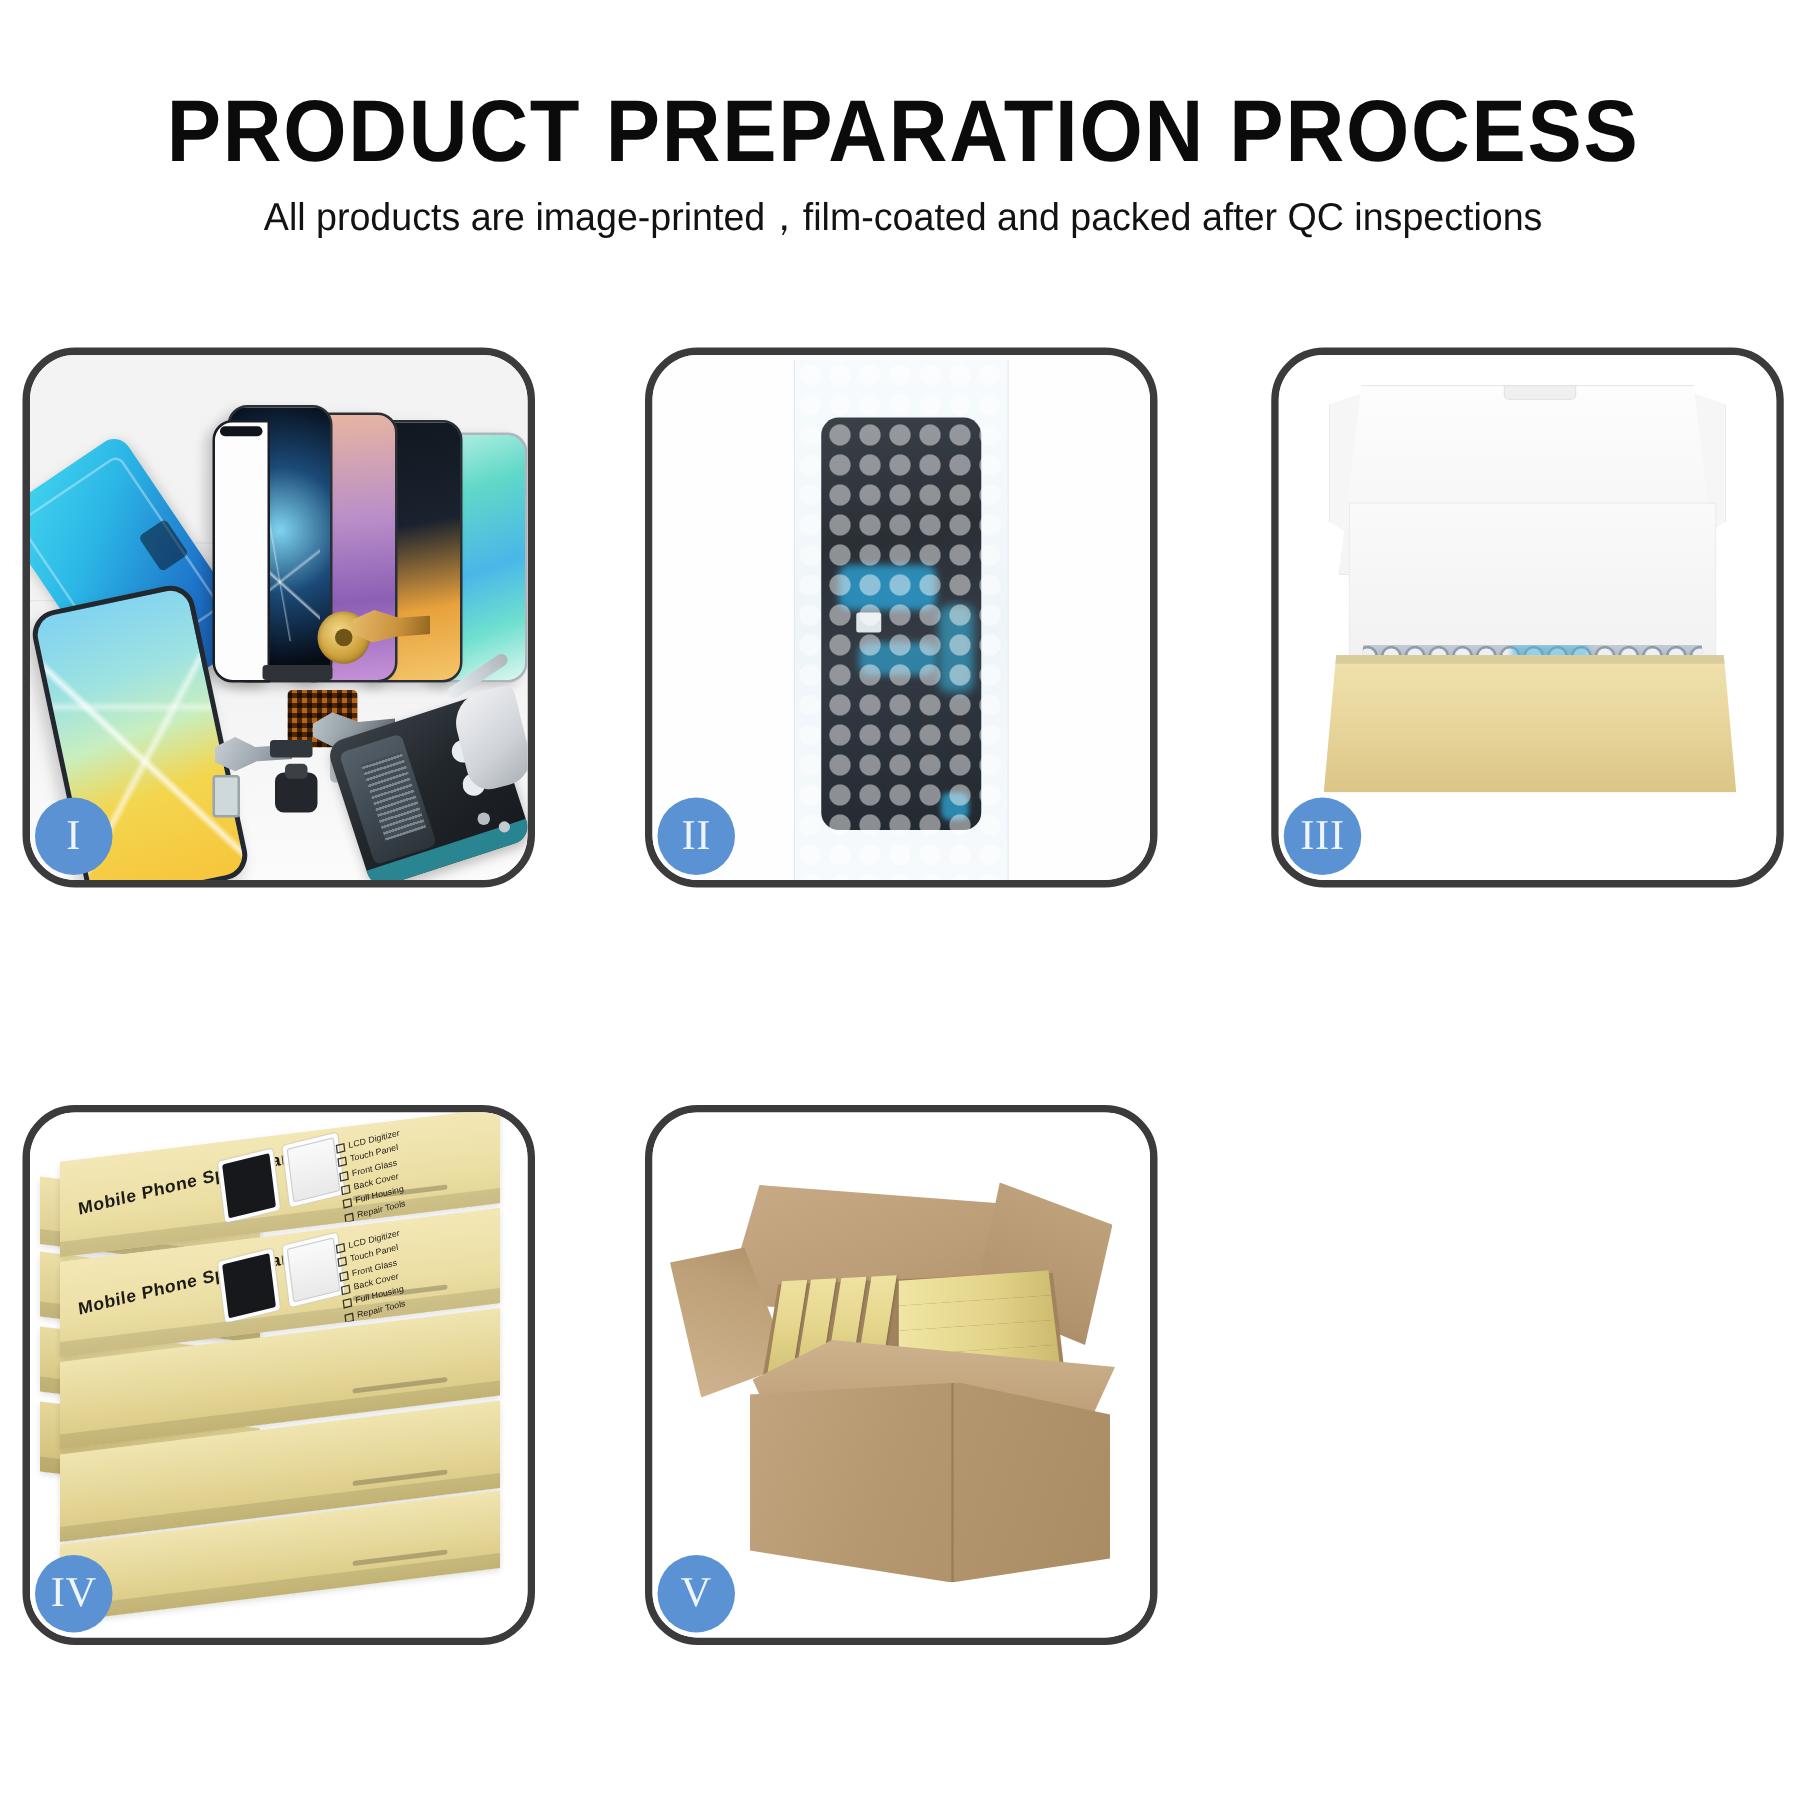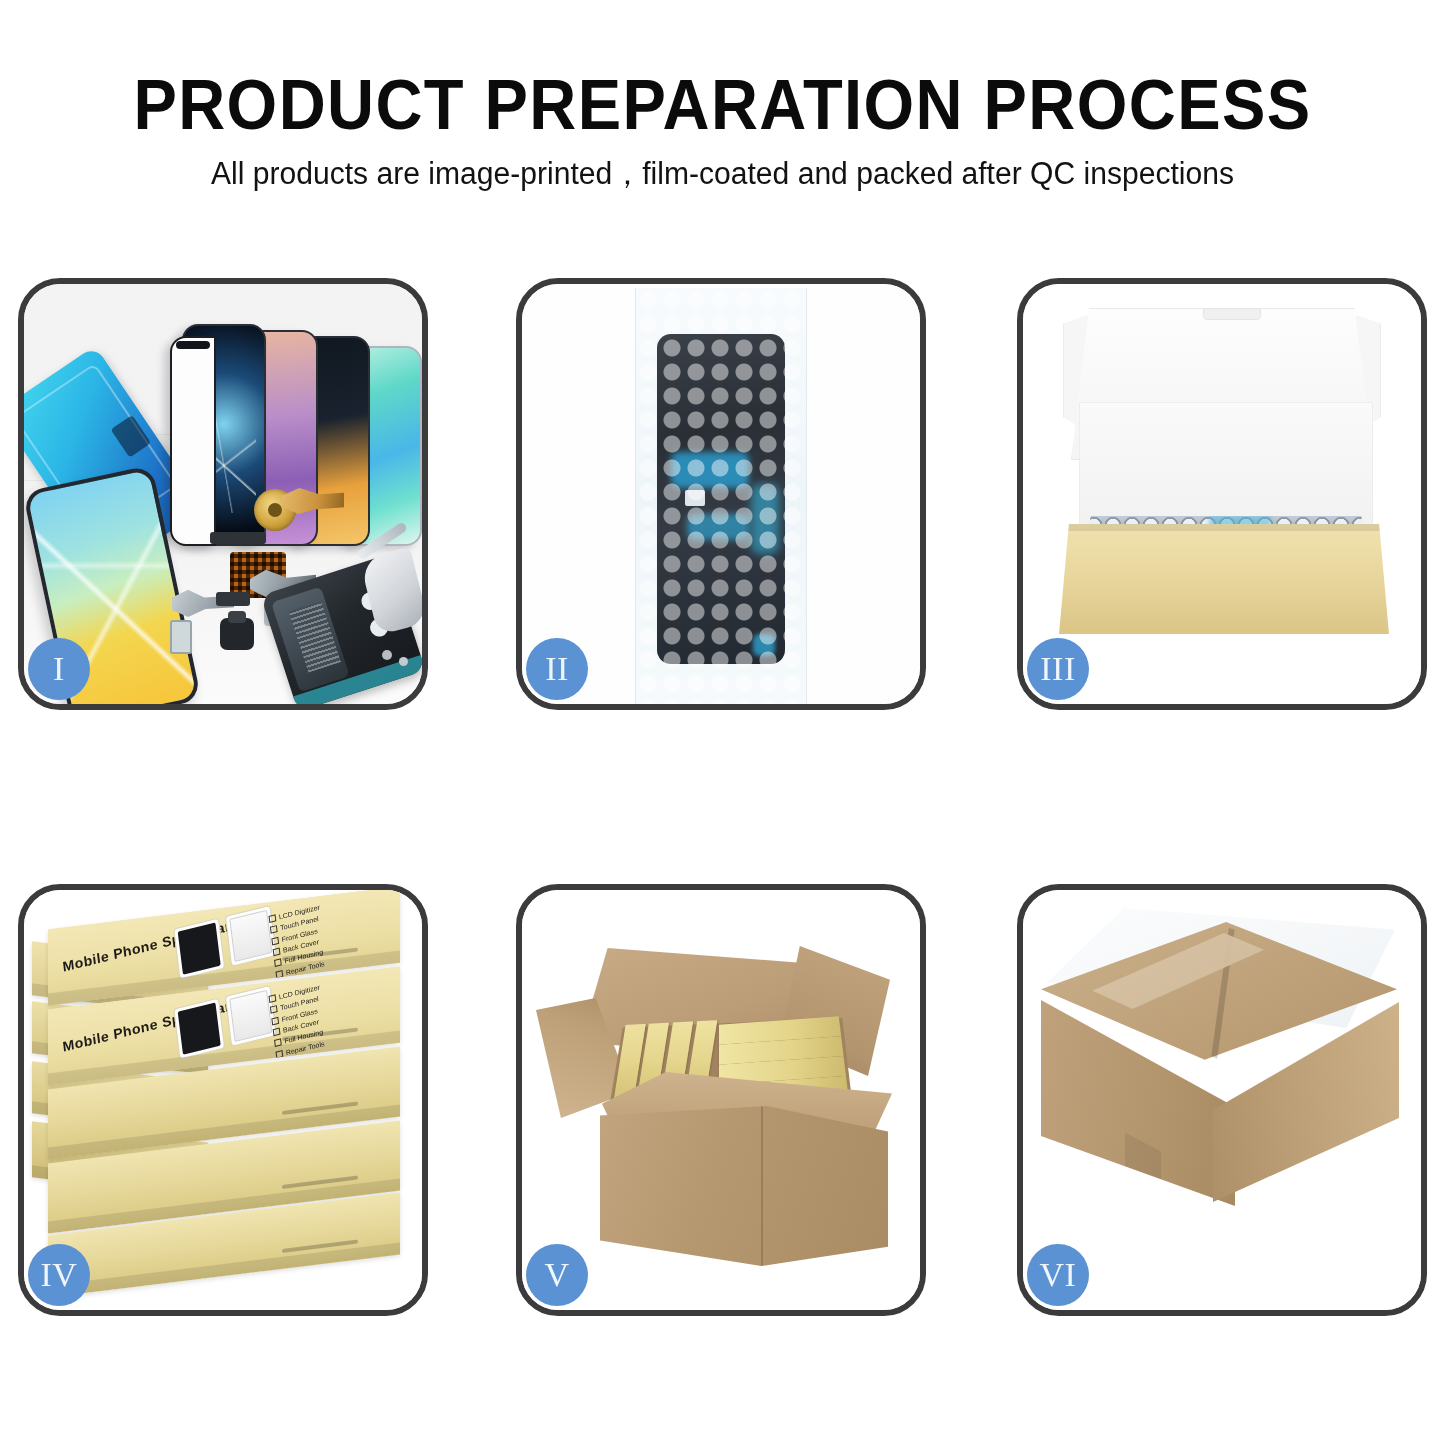--- a/index.html
+++ b/index.html
@@ -601,28 +601,14 @@
         <span class="gbar2" style="top:72%;left:46%;width:56%;"></span>
       </div>
       <div class="v-flap-front"></div>
       <div class="v-body">
           <span class="seam"></span>
         </div>
     </div>
     <div class="badge">V</div>
   </div>
 
-  <div class="panel p6">
-    <div class="scene">
-      <div class="vi-sheet"></div>
-      <div class="vi-top"></div>
-      <div class="vi-seam"></div>
-      <div class="vi-tape"></div>
-      <div class="vi-left">
-        <span class="vi-tab1"></span>
-          <span class="vi-tab2"></span>
-      </div>
-      <div class="vi-right"></div>
-    </div>
-    <div class="badge">VI</div>
-  </div>
 
 </div>
 
 </body></html>

